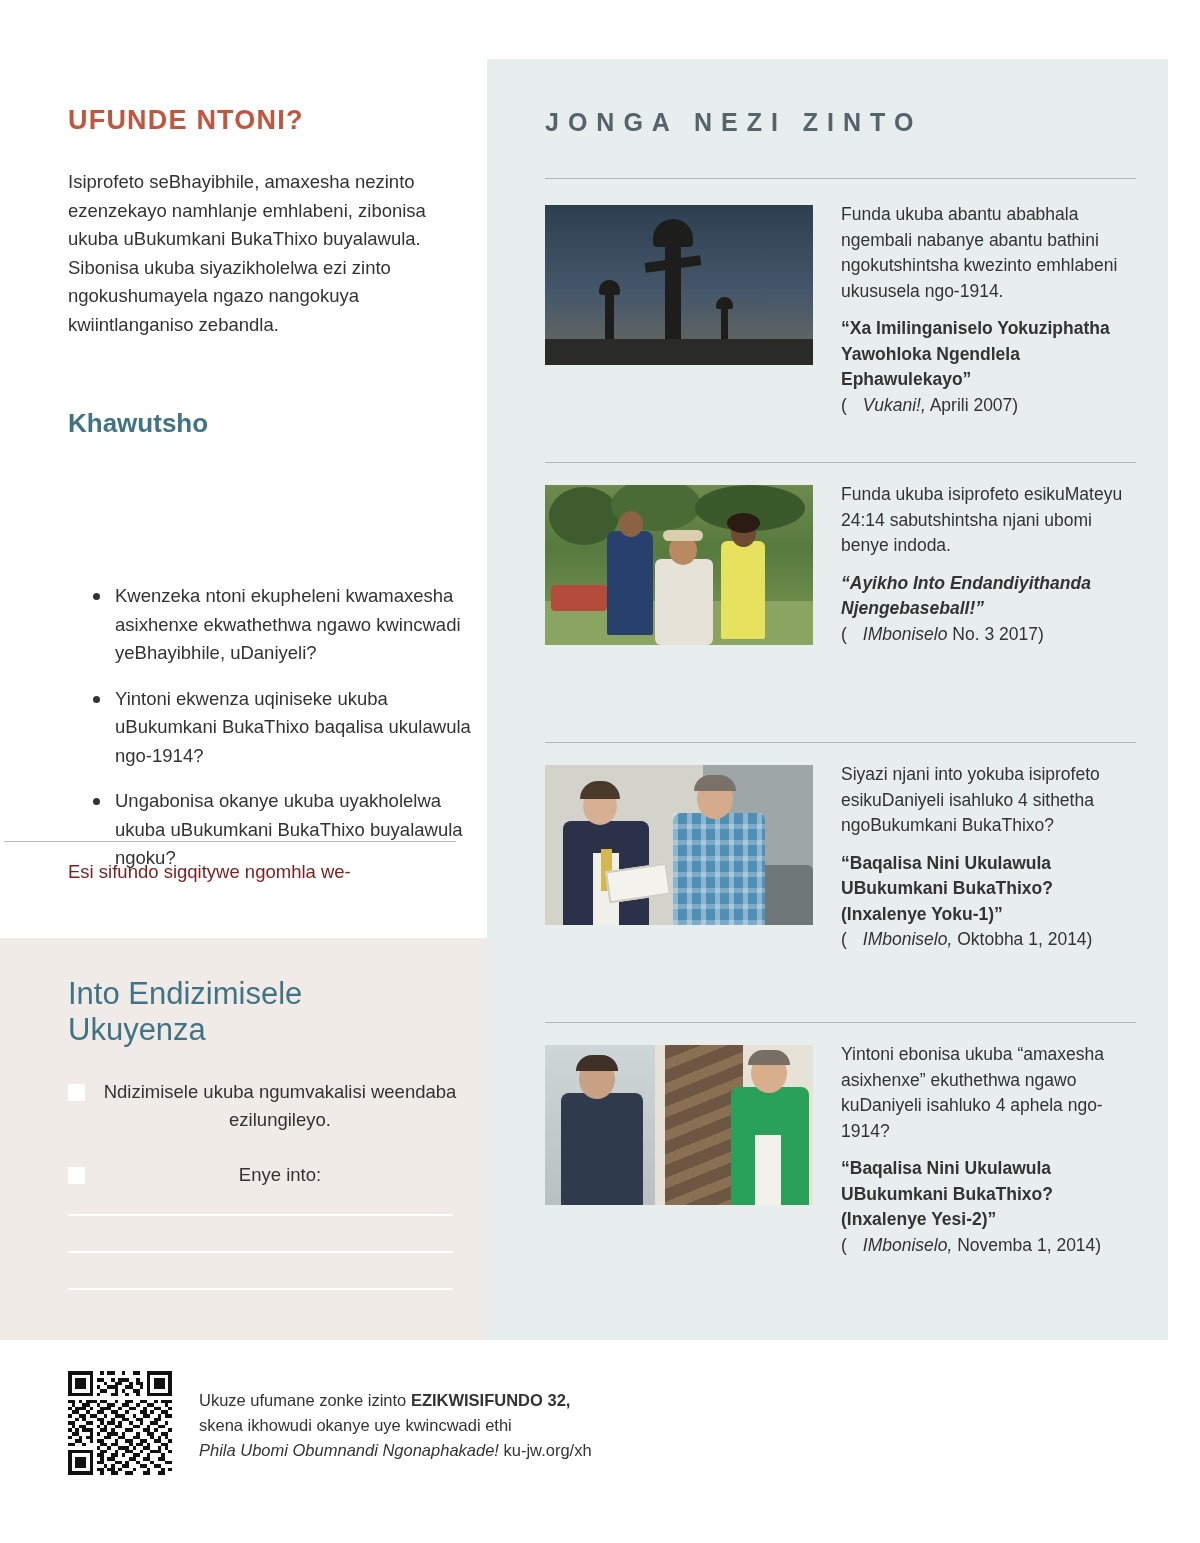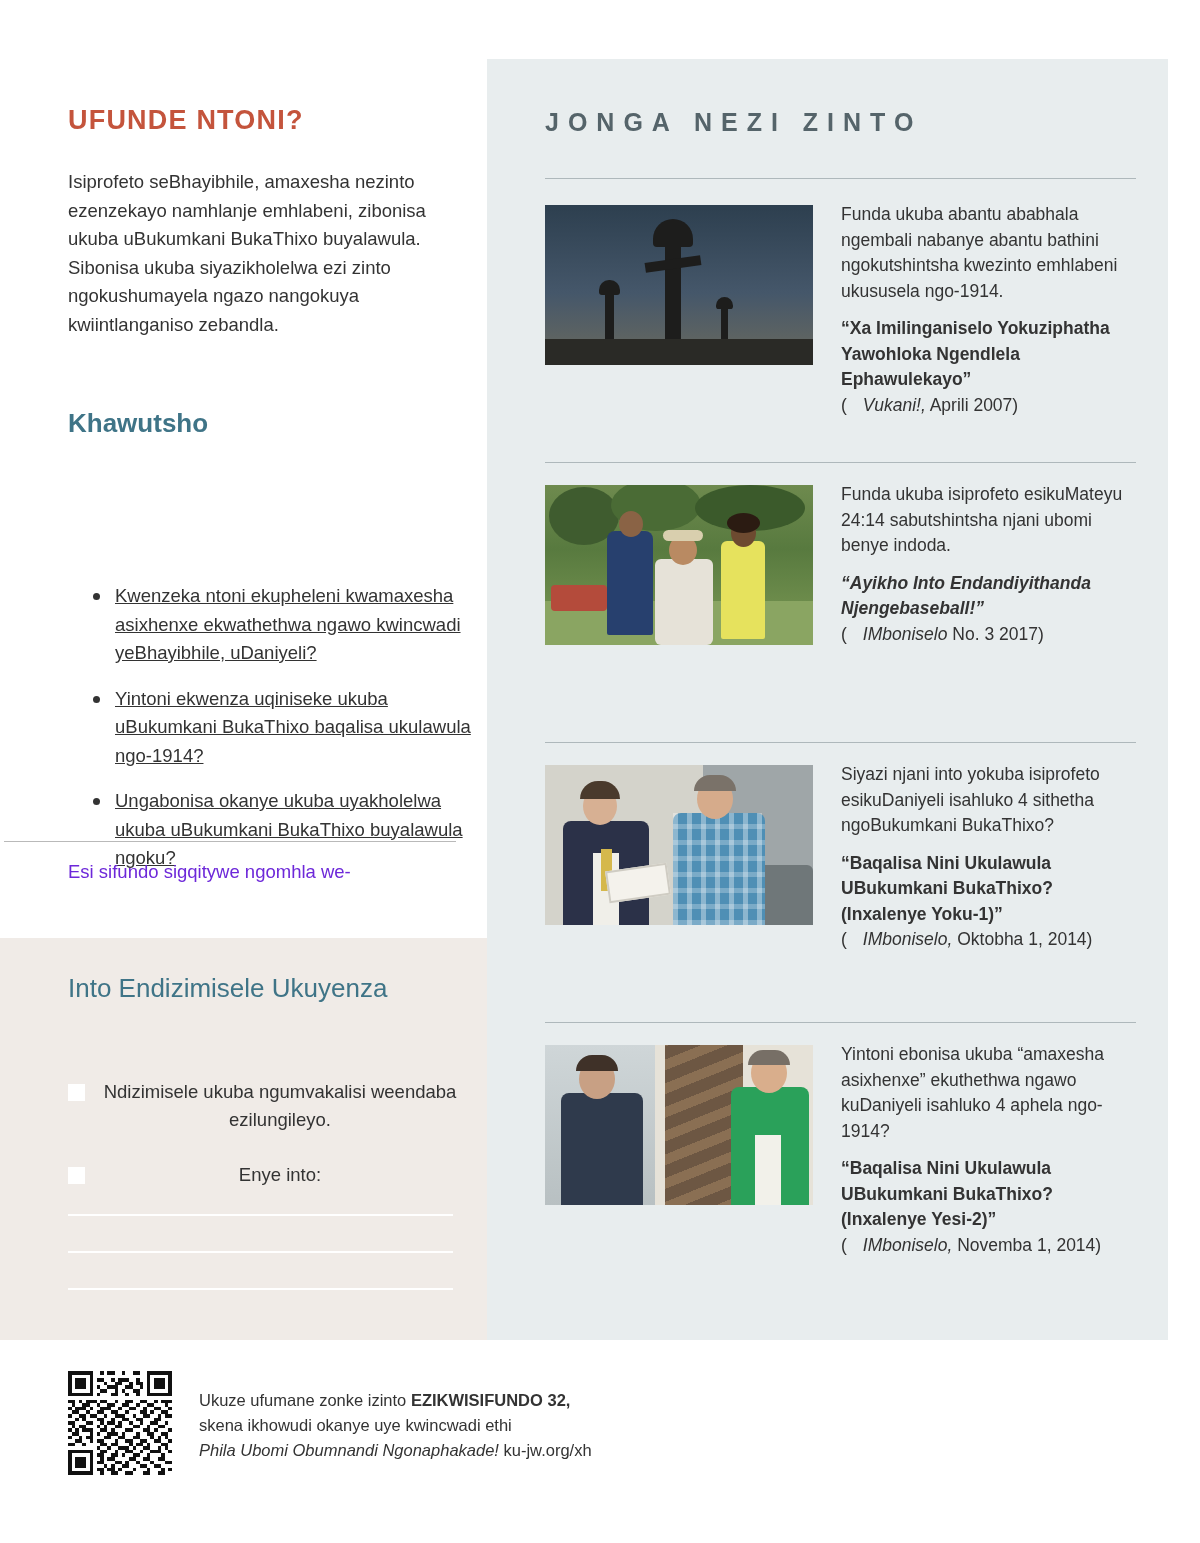--- a/index.html
+++ b/index.html
@@ -74,21 +74,20 @@
     margin: 0;
     padding: 0 0 0 27px;
     list-style: none;
   }
   .bullet-list li {
     position: relative;
     font-size: 18.5px;
     line-height: 28.5px;
     color: #333333;
     margin-bottom: 17px;
-    text-decoration: underline;
   }
   .bullet-list li::before {
     content: "";
     position: absolute;
     left: -22px;
     top: 11px;
     width: 7px;
     height: 7px;
     border-radius: 50%;
     background: #333333;
@@ -101,38 +100,38 @@
     height: 1px;
     background: #b9b9b9;
   }
   .completion-line {
     position: absolute;
     left: 68px;
     top: 858px;
     width: 400px;
     font-size: 18.5px;
     line-height: 28px;
-    color: #6d28d9;
+    color: #7f1d1d;
   }
 
   
   .resolve-box {
     position: absolute;
     left: 0px;
     top: 938px;
     width: 487px;
     height: 402px;
     background: #f0ebe7;
   }
   .resolve-title {
     position: absolute;
     left: 68px;
-    top: 32px;
+    top: 38px;
     width: 360px;
-    font-size: 26px;
+    font-size: 31px;
     line-height: 36px;
     color: #3f7487;
   }
   .checkbox-row {
     position: absolute;
     left: 68px;
     width: 390px;
     text-align: center;
   }
   .checkbox-row .cb {

